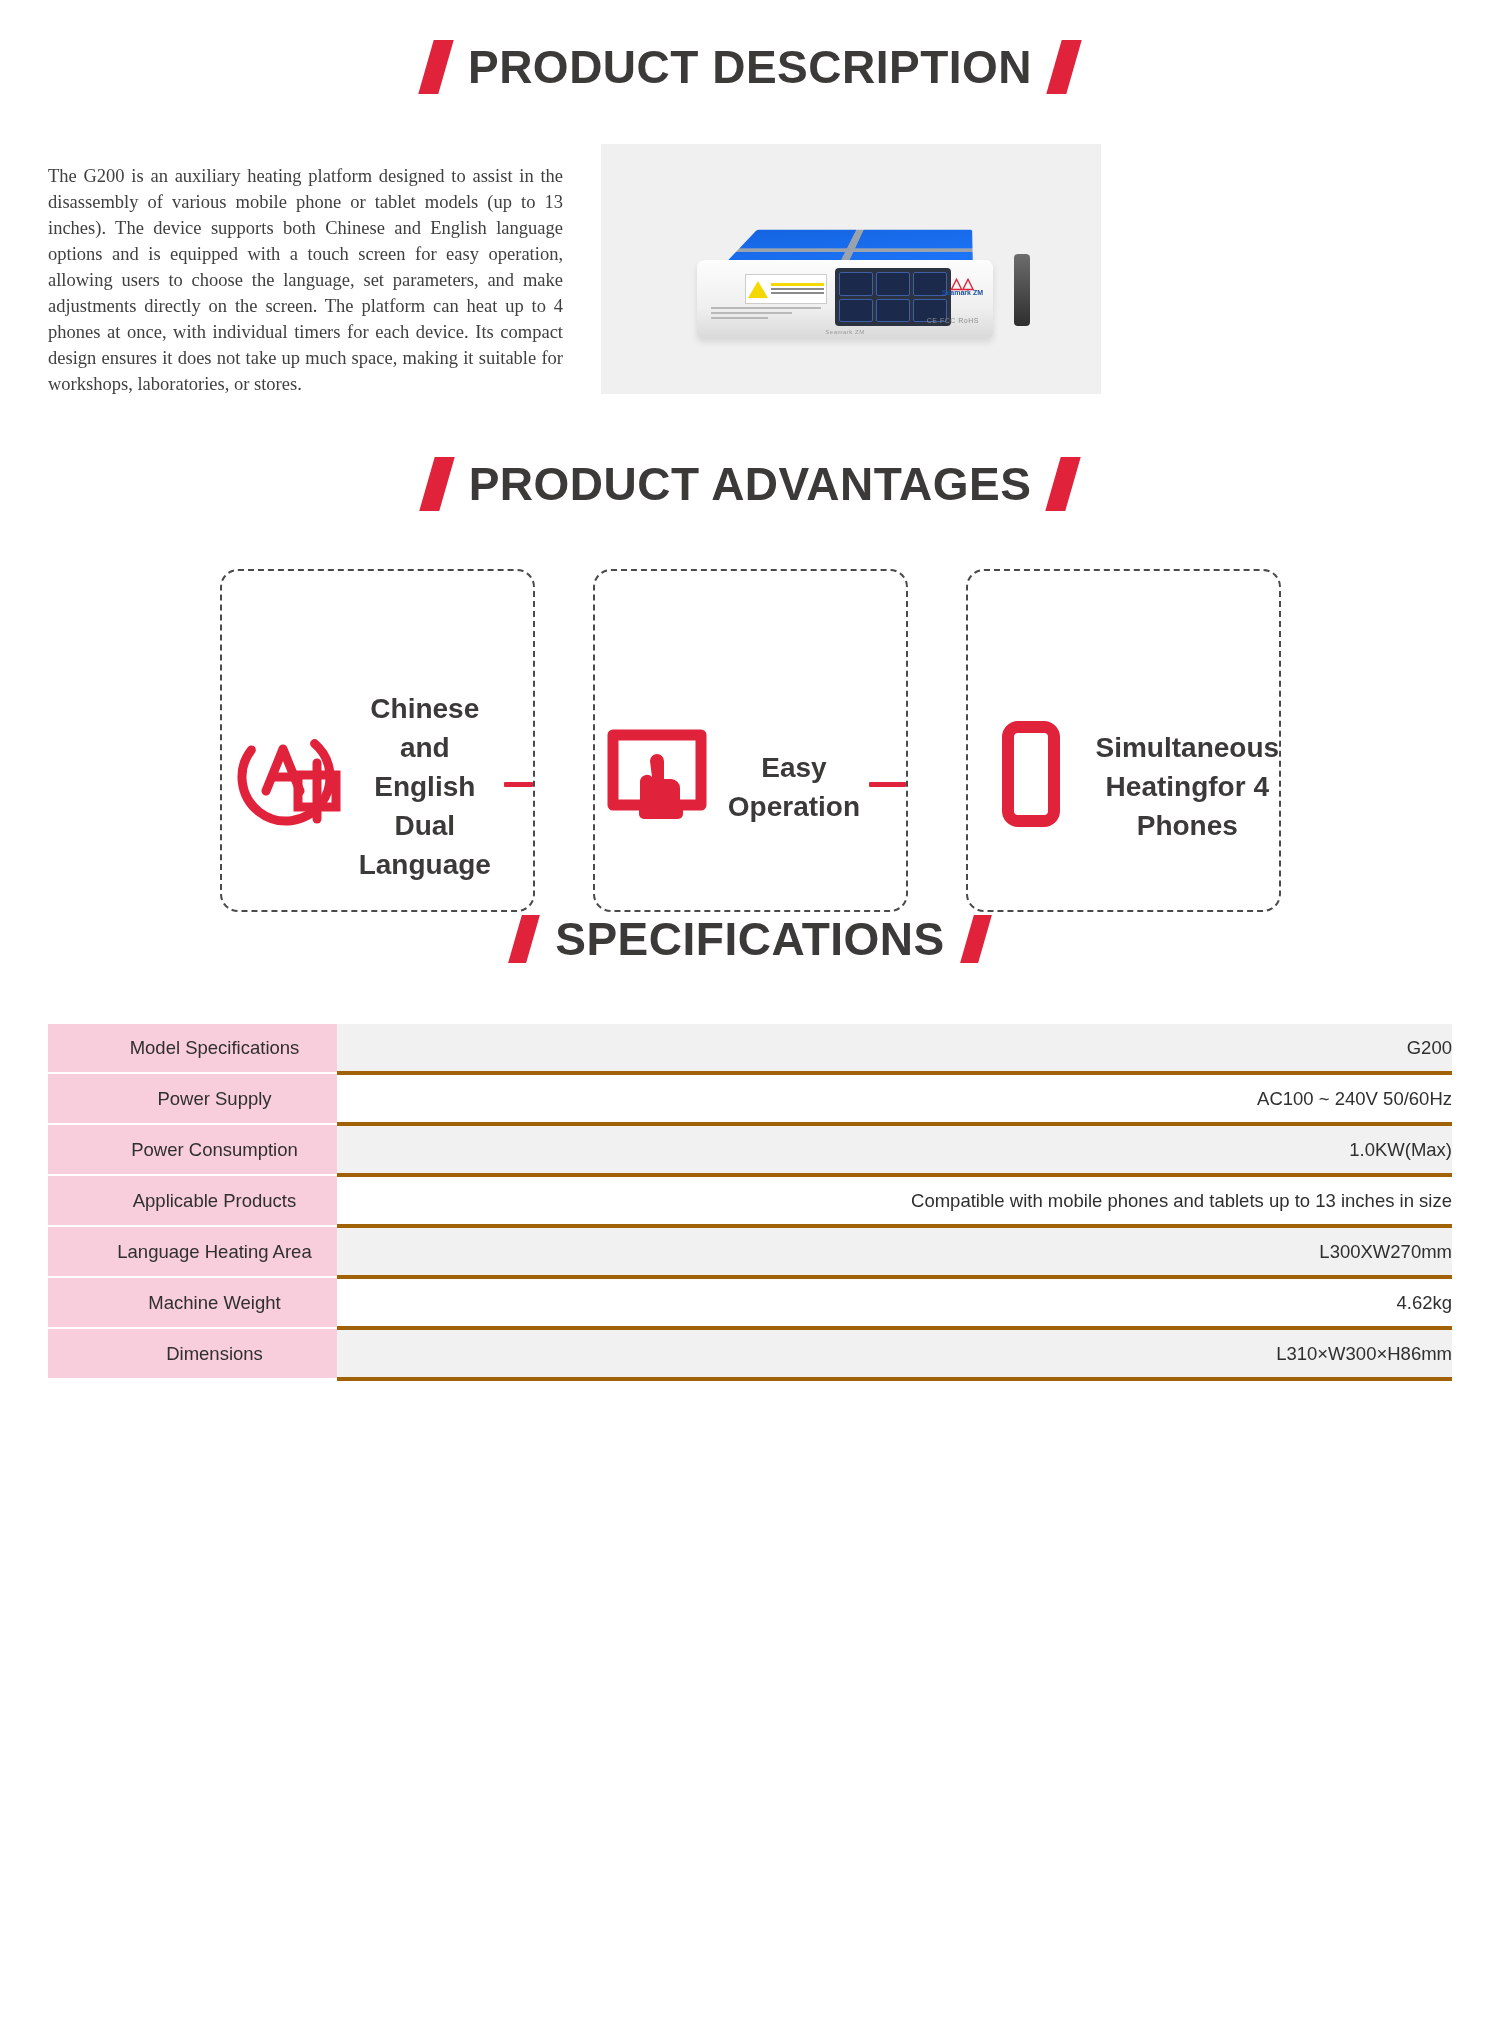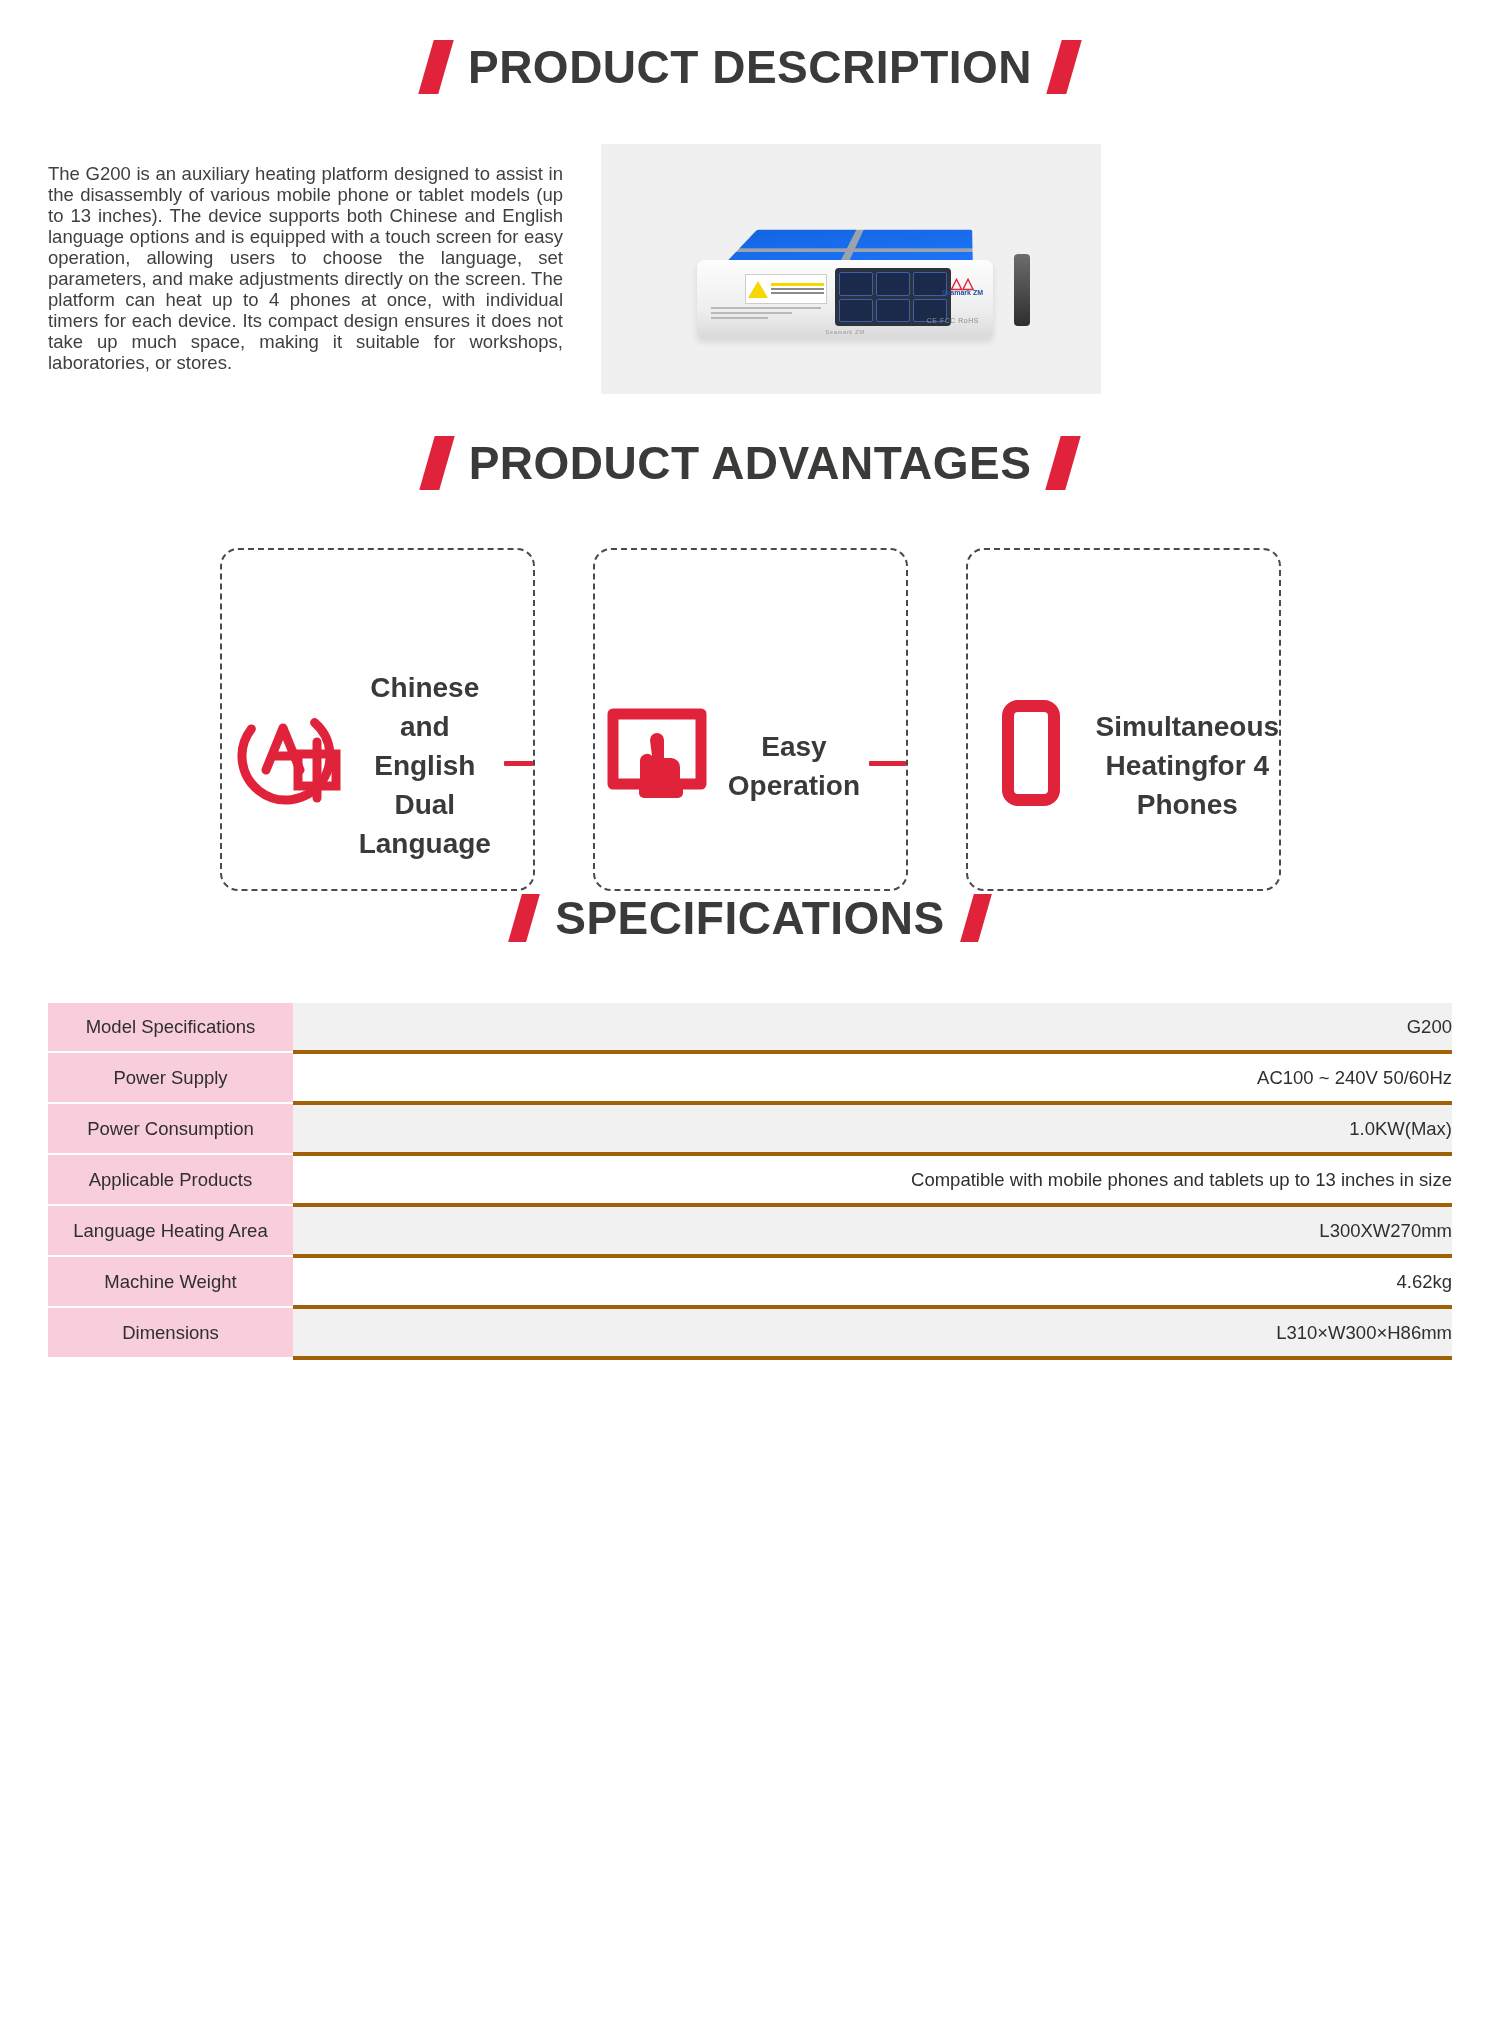--- a/index.html
+++ b/index.html
@@ -45,24 +45,25 @@
   #desc-section { padding-top: 40px; }
   .desc-body {
     display: flex;
     align-items: flex-start;
     padding: 50px 48px 0 48px;
     gap: 38px;
   }
   .desc-text {
     width: 515px;
     font-size: 18.5px;
-    line-height: 21px;
+    line-height: 26px;
     color: #3f3f3f;
     text-align: justify;
     text-justify: inter-word;
+    font-family: Liberation Serif, serif;
   }
   .desc-photo {
     width: 500px;
     height: 250px;
     background: #f0f0f0;
     position: relative;
     overflow: hidden;
     flex: none;
   }
 
@@ -251,20 +252,21 @@
     height: 47px;
     font-size: 18.5px;
     color: #2f2f2f;
     vertical-align: middle;
   }
   .spec-table td.k {
     width: 245px;
     background: #f9cedc;
     text-align: center;
     border-bottom: 2px solid #ffffff;
+    padding-left: 44px;
   }
   .spec-table td.v {
     text-align: right;
     border-bottom: 4px solid #a16207;
   }
   .spec-table tr:nth-child(odd) td.v { background: #f1f1f1; }
   .spec-table tr:nth-child(even) td.v { background: #ffffff; }
 </style>
 </head>
 <body>

